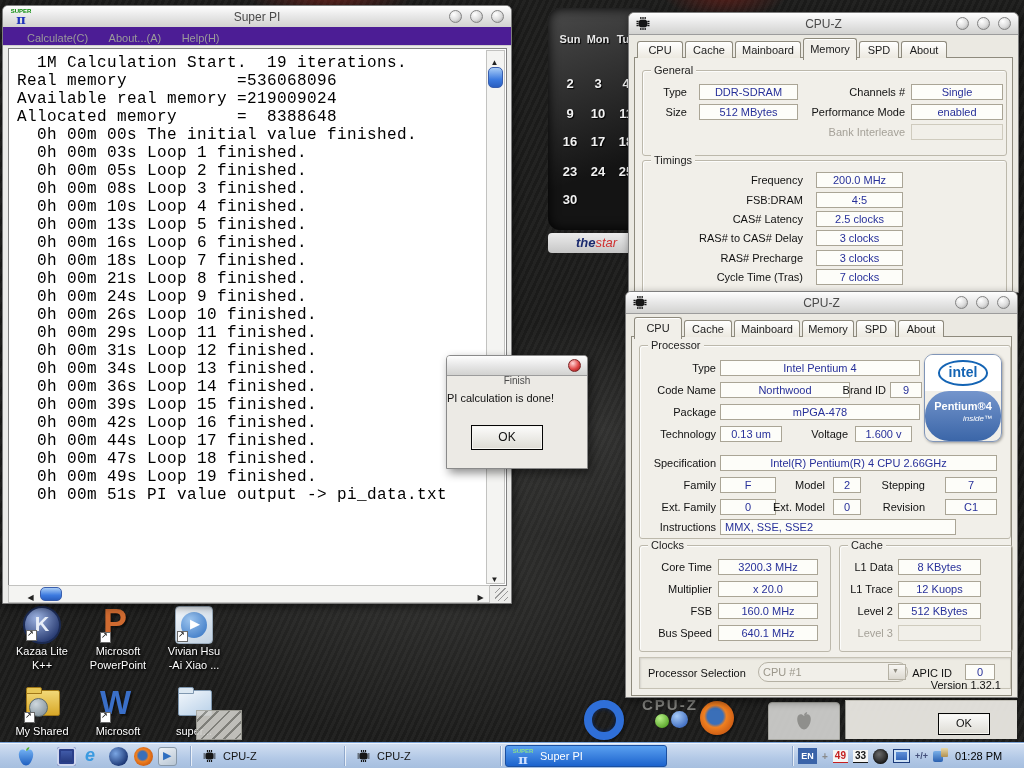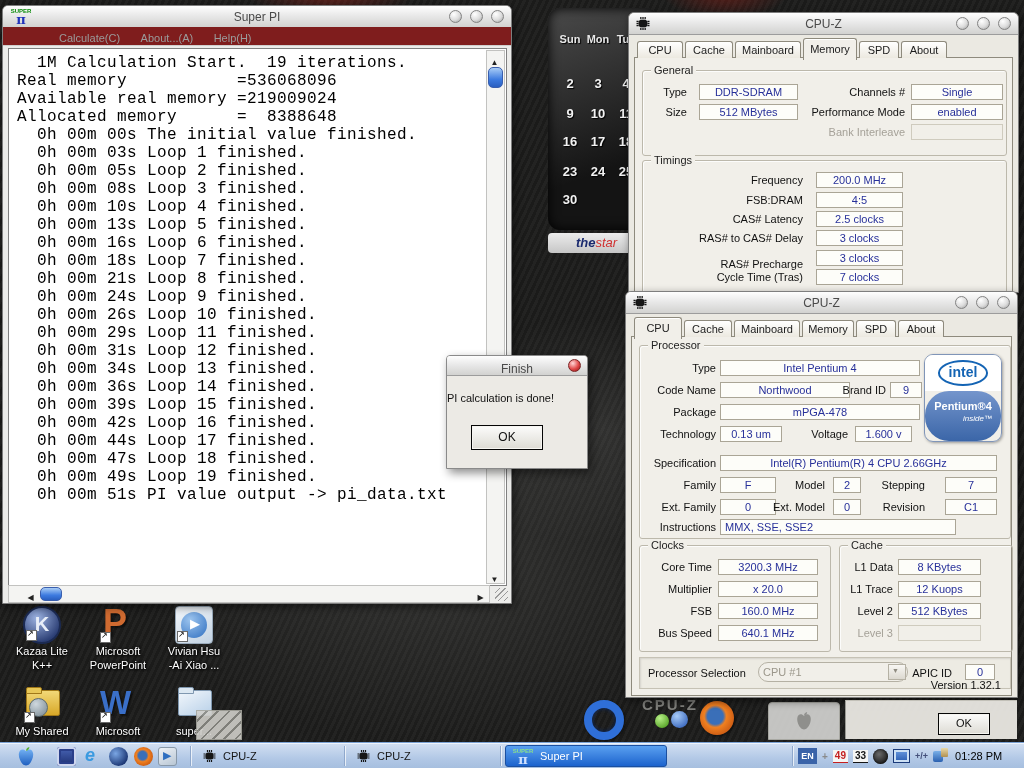--- a/index.html
+++ b/index.html
@@ -221,21 +221,21 @@
       <div class="grp" style="left:7px;top:102px;width:363px;height:190px;">
         <div class="leg">Timings</div>
         <div class="lbl r" style="left:10px;top:12px;width:150px;">Frequency</div>
         <div class="fld" style="left:173px;top:11px;width:87px;">200.0 MHz</div>
         <div class="lbl r" style="left:10px;top:32px;width:150px;">FSB:DRAM</div>
         <div class="fld" style="left:173px;top:31px;width:87px;">4:5</div>
         <div class="lbl r" style="left:10px;top:51px;width:150px;">CAS# Latency</div>
         <div class="fld" style="left:173px;top:50px;width:87px;">2.5 clocks</div>
         <div class="lbl r" style="left:10px;top:70px;width:150px;">RAS# to CAS# Delay</div>
         <div class="fld" style="left:173px;top:69px;width:87px;">3 clocks</div>
-        <div class="lbl r" style="left:10px;top:96px;width:150px;text-align:right;">RAS# Precharge</div>
+        <div class="lbl r" style="left:10px;top:90px;width:150px;text-align:right;">RAS# Precharge</div>
         <div class="fld" style="left:173px;top:89px;width:87px;">3 clocks</div>
         <div class="lbl r" style="left:10px;top:109px;width:150px;">Cycle Time (Tras)</div>
         <div class="fld" style="left:173px;top:108px;width:87px;">7 clocks</div>
       </div>
     </div>
   </div>
 
   <div class="win" style="left:625px;top:291px;width:391px;height:405px;z-index:3;">
     <div class="mac-tb">
       <svg class="chip-icon" width="16" height="13" viewBox="0 0 14 12" style="position:absolute;left:6px;top:4px;">
@@ -343,21 +343,21 @@
         <div class="spi-s">SUPER</div>
         <div class="spi-p">π</div>
       </div>
       <div class="mac-title">Super PI</div>
       <div class="tb-btns">
         <div class="tb-btn"></div>
         <div class="tb-btn"></div>
         <div class="tb-btn"></div>
       </div>
     </div>
-    <div class="abs" style="left:0;right:0;top:21px;height:19px;background:#7f1d1d;border-bottom:1px solid #cfcfcd;padding-left:56px;box-sizing:border-box;line-height:19px;">
+    <div class="abs" style="left:0;right:0;top:21px;height:19px;background:#4c1d95;border-bottom:1px solid #cfcfcd;padding-left:24px;box-sizing:border-box;line-height:19px;">
       <span class="menuitem">Calculate(C)</span>
       <span class="menuitem">About...(A)</span>
       <span class="menuitem">Help(H)</span>
     </div>
     <div id="spi-client" style="left:5px;top:42px;width:497px;height:536px;">
       <pre id="spi-pre">  1M Calculation Start.  19 iterations.
 Real memory           =536068096
 Available real memory =219009024
 Allocated memory      =  8388648
   0h 00m 00s The initial value finished.
@@ -391,21 +391,21 @@
       <div class="sarrow lft" style="left:14px;top:0;"></div>
       <div class="aquathumb h" style="left:31px;top:1px;width:20px;height:12px;"></div>
       <div class="sarrow rgt" style="right:1px;top:0;"></div>
     </div>
     <div class="grip" style="right:3px;bottom:2px;"></div>
   </div>
 
   <div class="abs" style="left:446px;top:355px;width:140px;height:112px;background:#eceae5;border:1px solid #8a8a8a;border-radius:4px 4px 0 0;
               box-shadow:3px 4px 10px rgba(0,0,0,.45);z-index:6;">
     <div class="mac-tb" style="height:19px;border-radius:3px 3px 0 0;">
-      <div class="mac-title" style="top:6px;font-size:12px;">Finish</div>
+      <div class="mac-title" style="top:19px;font-size:10px;">Finish</div>
       <div class="tb-btn red" style="position:absolute;right:6px;top:3px;"></div>
     </div>
     <div class="abs" style="left:0;right:0;top:36px;text-align:left;font-size:11px;color:#111;">PI calculation is done!</div>
     <div class="okbtn" style="left:24px;top:69px;width:72px;height:25px;line-height:22px;font-size:12px;">OK</div>
   </div>
 
   <div id="taskbar" style="z-index:9;">
     <svg width="20" height="21" viewBox="0 0 20 22" style="position:absolute;left:16px;top:3px;">
       <defs>
           <linearGradient id="ag" x1="0" y1="0" x2="0" y2="1">

